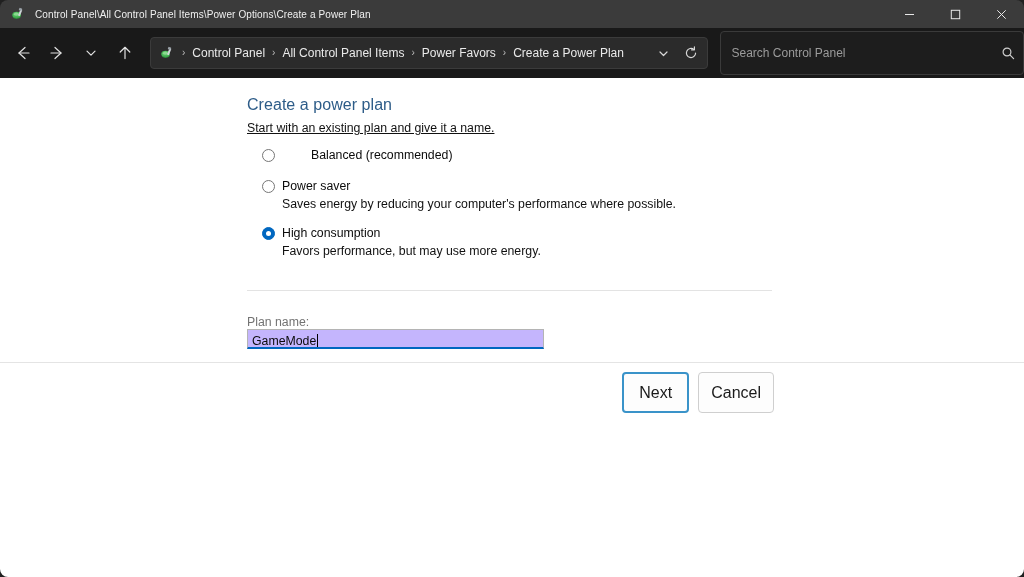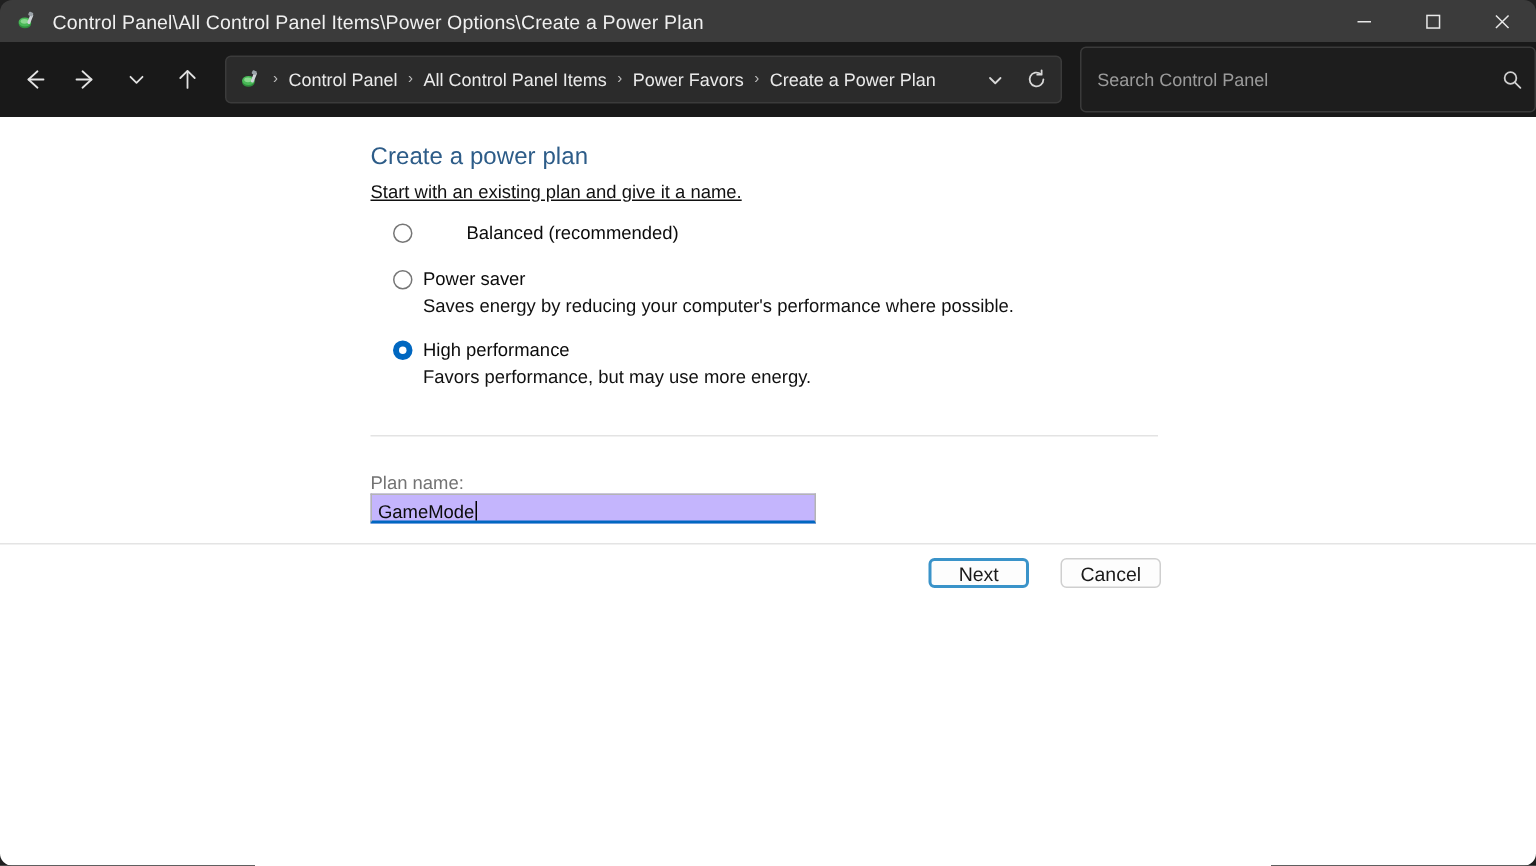--- a/index.html
+++ b/index.html
@@ -33,21 +33,21 @@
     align-items: center;
   }
   .title-icon {
     width: 16px; height: 16px;
     margin-left: 10px;
     flex: 0 0 auto;
     position: relative;
   }
   .title-text {
     margin-left: 9px;
-    font-size: 13px;
+    font-size: 10px;
     color: #f0f0f0;
     letter-spacing: 0.1px;
     white-space: nowrap;
     text-align: right;
   }
   .wincontrols {
     margin-left: auto;
     display: flex;
     height: 28px;
   }
@@ -288,34 +288,33 @@
     background: #e4e4e4;
   }
 
   .footer-btns {
     position: absolute;
     right: 250px; top: 294px;
     display: flex;
     gap: 9px;
   }
   .btn {
-    height: 20px;
+    height: 41px;
     min-width: 67px;
     padding: 0 12px;
-    font-size: 13px;
+    font-size: 16px;
     font-family: "Liberation Sans", sans-serif;
     color: #1a1a1a;
     background: #fdfdfd;
     border: 1px solid #cfcfcf;
     border-radius: 4px;
     display: flex;
     align-items: center;
     justify-content: center;
     cursor: default;
-    margin-left: 12px;
   }
   .btn.default {
     border: 2px solid #3a93c9;
   }
 </style>
 </head>
 <body>
 
 <div id="window">
 
@@ -441,21 +440,21 @@
         <div class="option-head">
           <span class="radio"></span>
           <span class="option-label">Power saver</span>
         </div>
         <div class="option-desc">Saves energy by reducing your computer's performance where possible.</div>
       </div>
 
       <div class="option">
         <div class="option-head">
           <span class="radio checked"></span>
-          <span class="option-label">High performance</span>
+          <span class="option-label">High consumption</span>
         </div>
         <div class="option-desc">Favors performance, but may use more energy.</div>
       </div>
 
     </div>
 
     <div class="divider"></div>
 
     <div class="planname-label">Plan name:</div>
 

